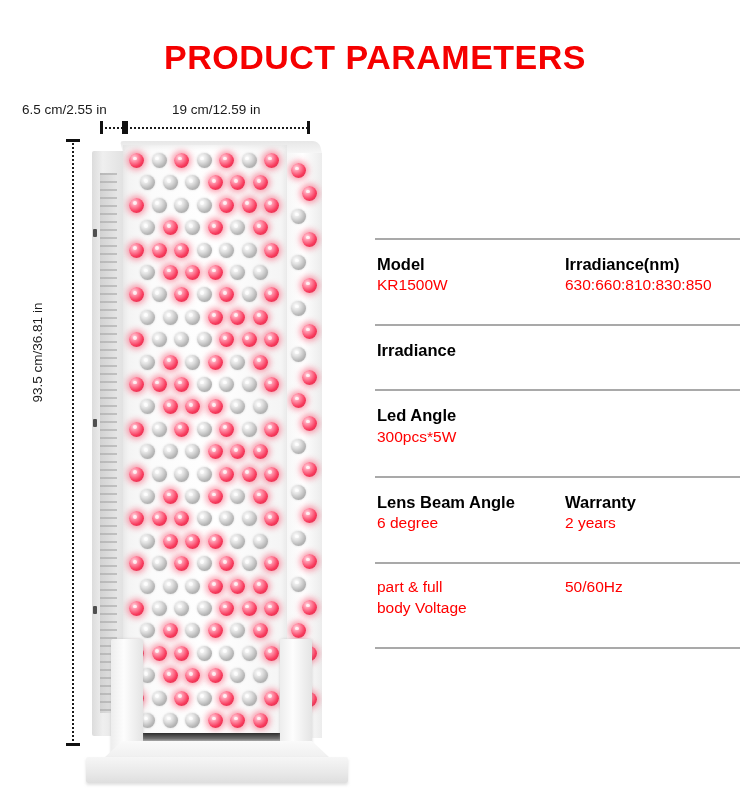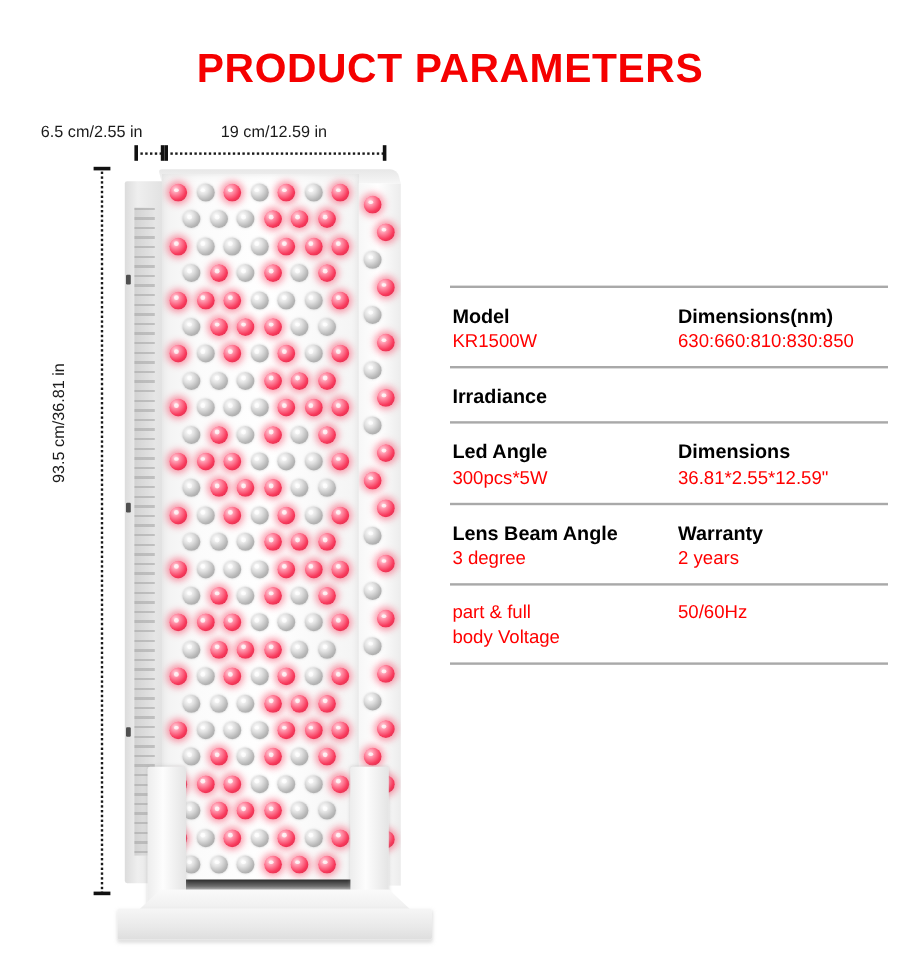--- a/index.html
+++ b/index.html
@@ -27,21 +27,21 @@
     font-size: 34px;
     font-weight: bold;
     letter-spacing: 0.5px;
     color: #f50000;
     font-family: "Liberation Sans", sans-serif;
   }
 
   
   #product-figure {
     position: absolute;
-    left: 16px;
+    left: 4px;
     top: 95px;
     width: 360px;
     height: 670px;
     text-decoration: underline;
   }
 
   
   .dim-label {
     position: absolute;
     font-size: 13.5px;
@@ -256,21 +256,21 @@
     position: absolute;
     left: 375px;
     top: 238px;
     width: 365px;
   }
   .spec-row {
     position: relative;
     border-top: 2px solid #a9a9a9;
     display: flex;
     padding-top: 13px;
-    padding-bottom: 9px;
+    padding-bottom: 28px;
   }
   .spec-row:last-child {
     border-bottom: 2px solid #a9a9a9;
   }
   .spec-cell {
     box-sizing: border-box;
   }
   .spec-cell.col-left  { width: 190px; padding-left: 2px; }
   .spec-cell.col-right { width: 175px; }
   .spec-key {
@@ -540,43 +540,39 @@
   </div>
 </div>
 
 <div id="spec-table">
     <div class="spec-row">
       <div class="spec-cell col-left">
         <div class="spec-key">Model</div>
         <div class="spec-val">KR1500W</div>
       </div>
       <div class="spec-cell col-right">
-        <div class="spec-key">Dimensions(nm)</div>
+        <div class="spec-key">Irradiance(nm)</div>
         <div class="spec-val">630:660:810:830:850</div>
       </div>
     </div>
     <div class="spec-row">
       <div class="spec-cell col-left">
         <div class="spec-key">Irradiance</div>
       </div>
     </div>
     <div class="spec-row">
       <div class="spec-cell col-left">
         <div class="spec-key">Led Angle</div>
         <div class="spec-val">300pcs*5W</div>
       </div>
-      <div class="spec-cell col-right">
-        <div class="spec-key">Dimensions</div>
-        <div class="spec-val">36.81*2.55*12.59"</div>
-      </div>
     </div>
     <div class="spec-row">
       <div class="spec-cell col-left">
         <div class="spec-key">Lens Beam Angle</div>
-        <div class="spec-val">3 degree</div>
+        <div class="spec-val">6 degree</div>
       </div>
       <div class="spec-cell col-right">
         <div class="spec-key">Warranty</div>
         <div class="spec-val">2 years</div>
       </div>
     </div>
     <div class="spec-row">
       <div class="spec-cell col-left">
         <div class="spec-val">part &amp; full</div>
         <div class="spec-val">body Voltage</div>

